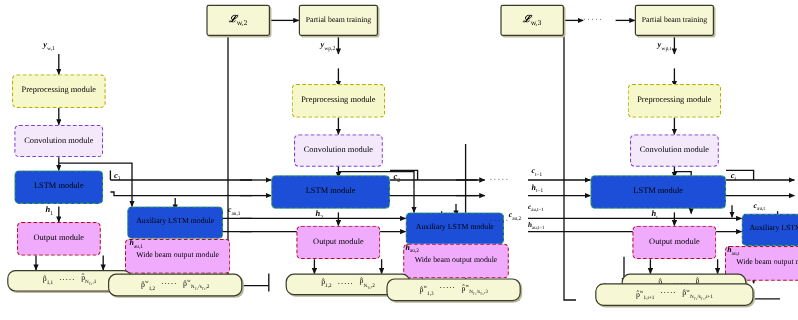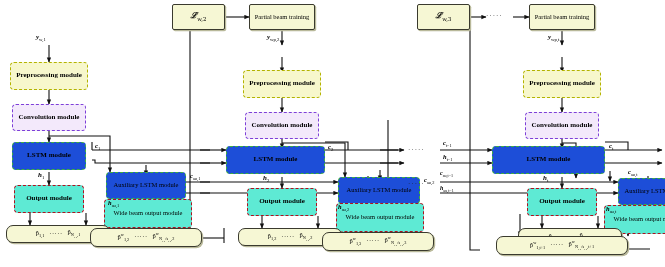--- a/index.html
+++ b/index.html
@@ -12,25 +12,25 @@
        align-items:center;justify-content:center;text-align:center;
        line-height:1.05;}
   .lbl{position:absolute;white-space:nowrap;}
 
   
   .solid{border:1.4px solid #3a3a2e;background:#f6f7d4;border-radius:2px;
          box-shadow:1.2px 1.2px 0 #b9b99a;}
   .pre   {border:1.7px dashed #b3b300;background:#f7f7cc;border-radius:4px;}
   .conv  {border:1.7px dashed #7d3fd8;background:#f3e9fb;border-radius:4px;}
   .lstm  {border:1.7px dashed #3fae3f;background:#1d4ed8;border-radius:4px;}
-  .outm  {border:1.7px dashed #b01020;background:#5eead4;border-radius:4px;}
+  .outm  {border:1.7px dashed #b01020;background:#f0abfc;border-radius:4px;}
   .pill  {border:1.3px solid #3a3a2e;background:#f6f7d4;border-radius:7px;
           box-shadow:1.2px 1.2px 0 #b9b99a;}
 
-  .sz7{font-size:7px;font-weight:bold;}
+  .sz7{font-size:7px;}
   .sz65{font-size:6.5px;}
   .sz8{font-size:8px;}
   .sz6{font-size:6px;}
 
   .v{font-style:italic;font-weight:bold;}
   .cal{font-family:"DejaVu Serif",serif;font-style:italic;font-weight:bold;}
   sub,sup{font-size:68%;font-style:normal;font-weight:normal;}
   .pill sub,.pill sup{font-size:66%;}
   .dots{letter-spacing:.5px;}
   .ell{position:absolute;font-size:7px;color:#222;letter-spacing:1px;}

